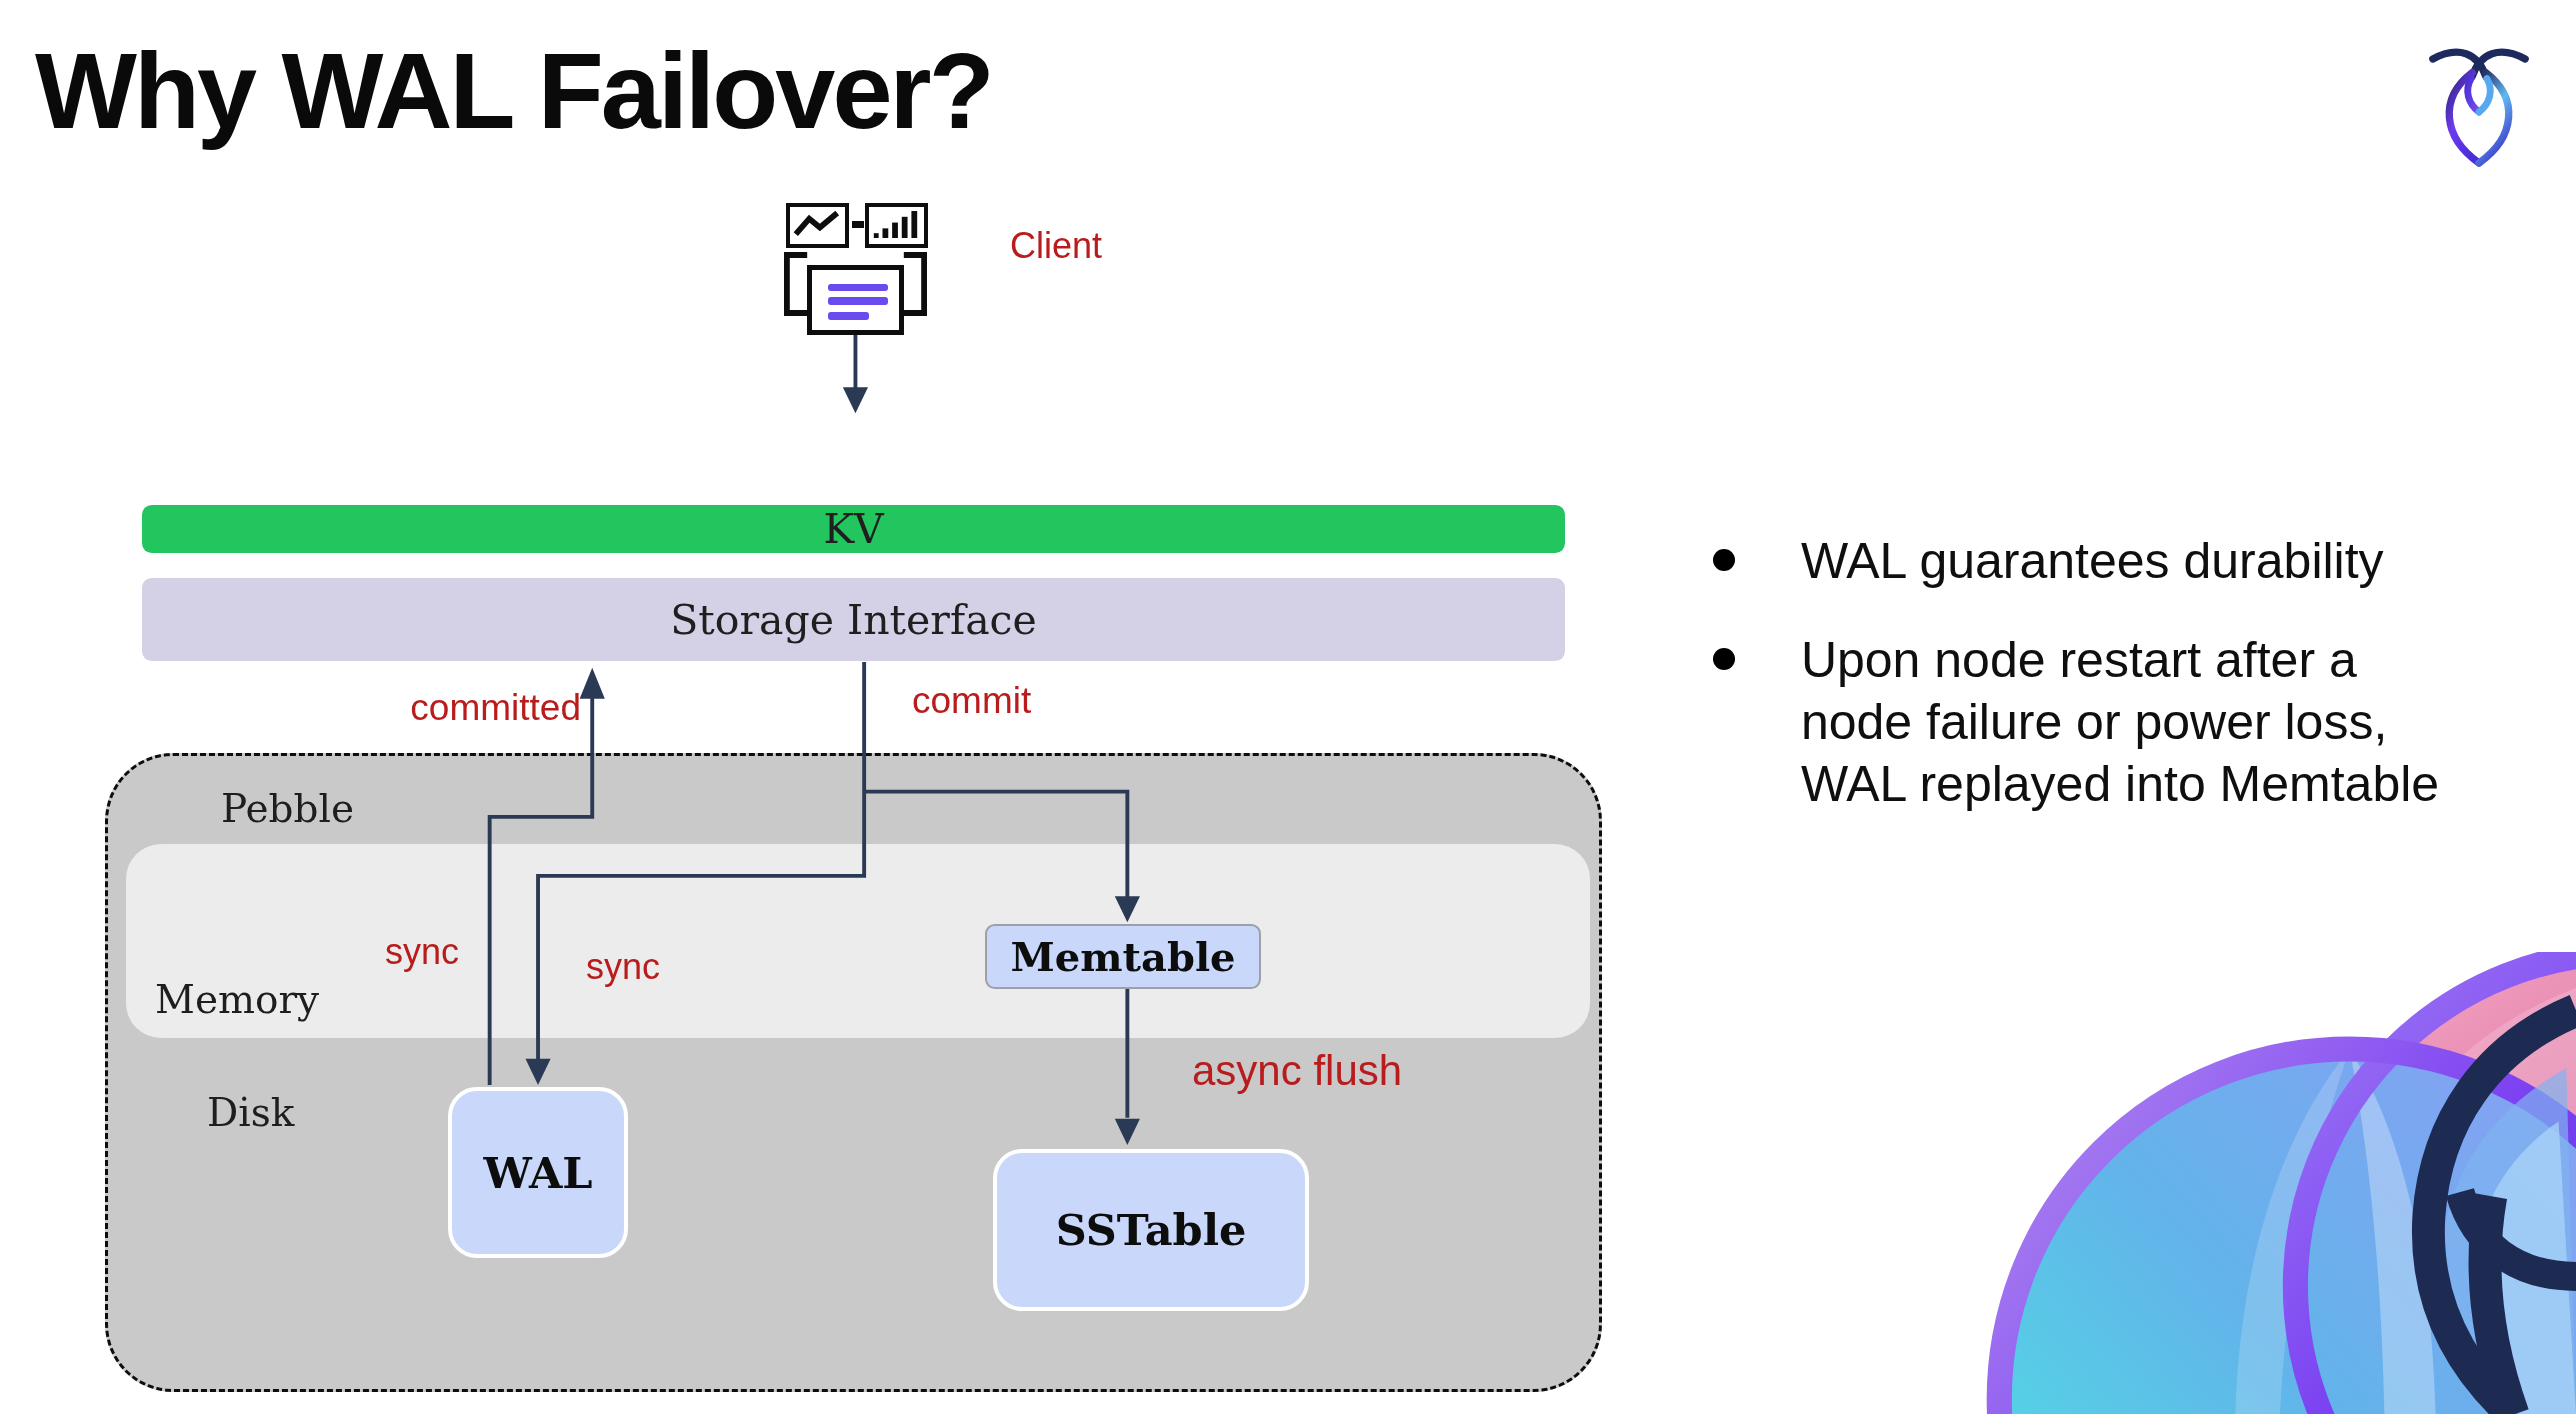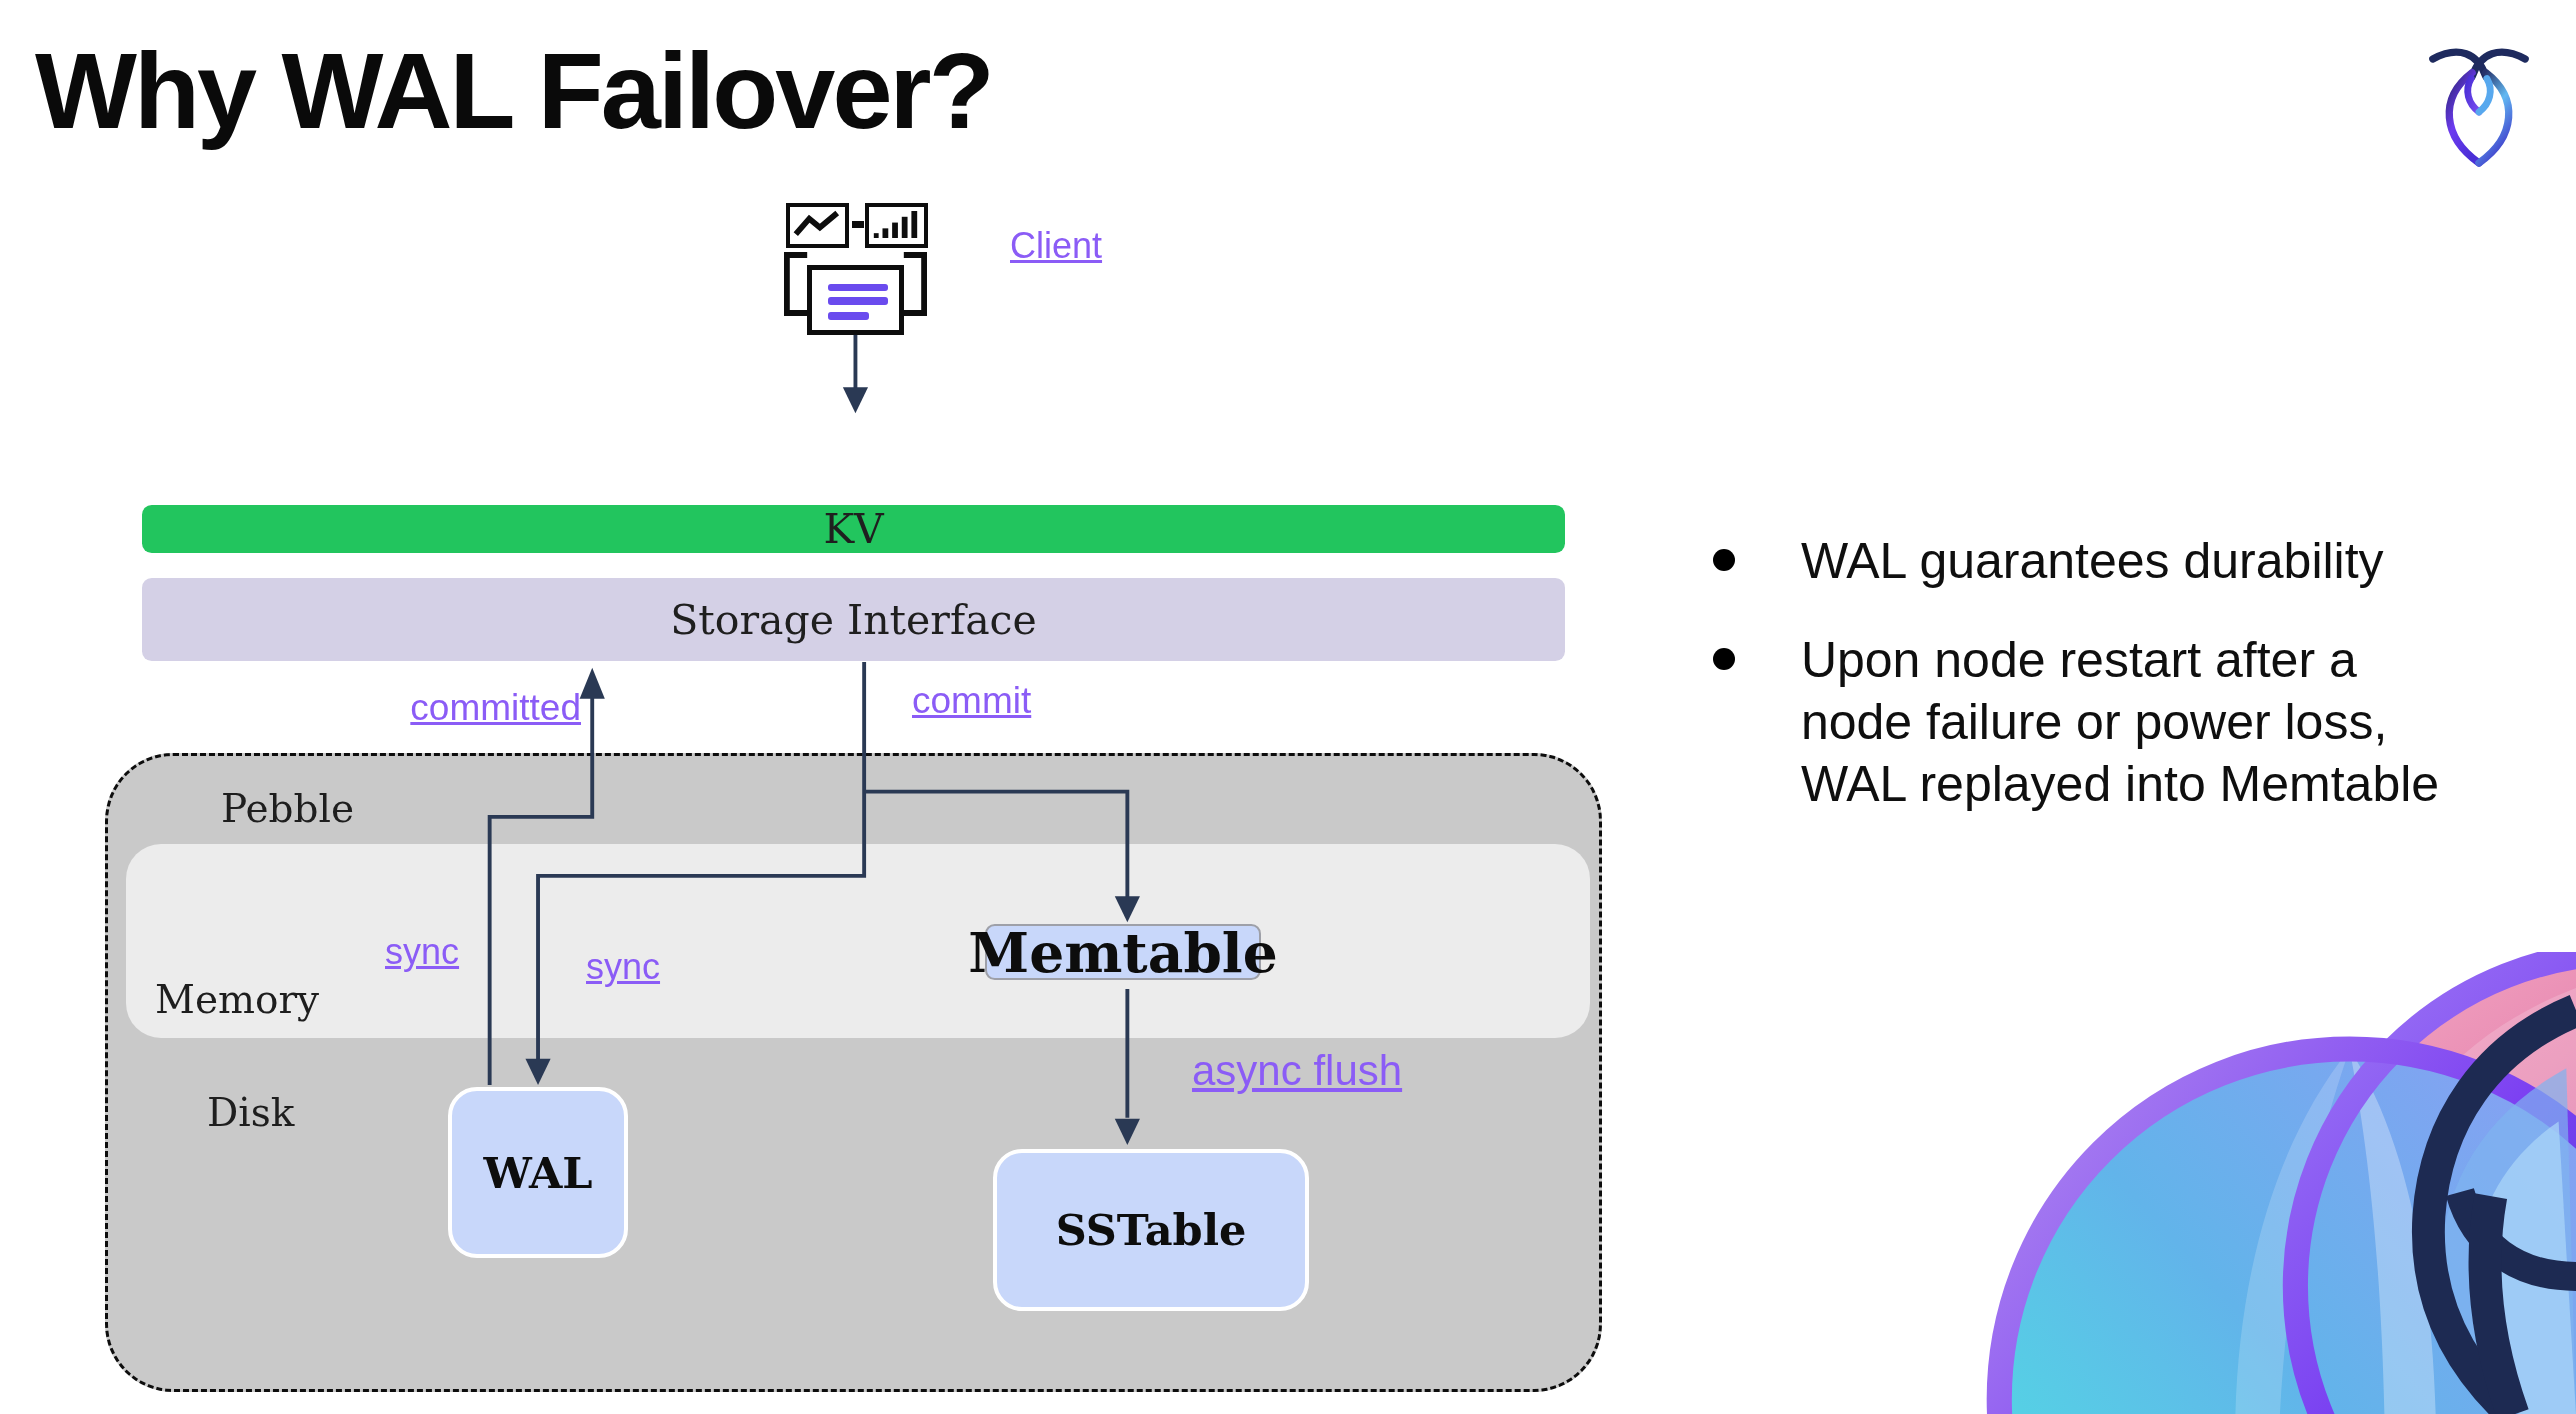--- a/index.html
+++ b/index.html
@@ -20,28 +20,28 @@
 
   
   #pebble{position:absolute;left:105px;top:753px;width:1497px;height:639px;background:#C9C9C9;
           border:3.9px dashed #0d0d0d;border-radius:68px;box-sizing:border-box;}
   #memory-band{position:absolute;left:126px;top:844px;width:1464px;height:194px;background:#ECECEC;
           border-radius:35px;}
 
   .serif-label{position:absolute;font-family:"DejaVu Serif","Liberation Serif",serif;
           font-size:39px;color:#1e1e1e;white-space:nowrap;}
   .sans-label{position:absolute;font-family:"Liberation Sans",sans-serif;font-size:37px;
-          color:#8b5cf6;white-space:nowrap;text-decoration:underline;}
+          color:#b91c1c;white-space:nowrap;}
 
   
   .node{position:absolute;display:flex;align-items:center;justify-content:center;
         font-family:"DejaVu Serif","Liberation Serif",serif;font-weight:bold;color:#0d0d0d;
         background:#C8D7FA;box-sizing:border-box;}
-  #memtable{left:985px;top:924px;width:276px;height:56px;border:2.9px solid #9EA0A8;
-        border-radius:9.7px;font-size:55px;}
+  #memtable{left:985px;top:924px;width:276px;height:65px;border:2.9px solid #9EA0A8;
+        border-radius:9.7px;font-size:40px;}
   #wal{left:448px;top:1087px;width:180px;height:171px;border:4.8px solid #ffffff;
         border-radius:29px;font-size:43px;}
   #sstable{left:993px;top:1149px;width:316px;height:162px;border:4.8px solid #ffffff;
         border-radius:29px;font-size:43px;}
 
   
   #connectors{position:absolute;left:0;top:0;pointer-events:none;}
 
   
   #client-icon{position:absolute;left:780px;top:198px;width:147px;height:137px;}

